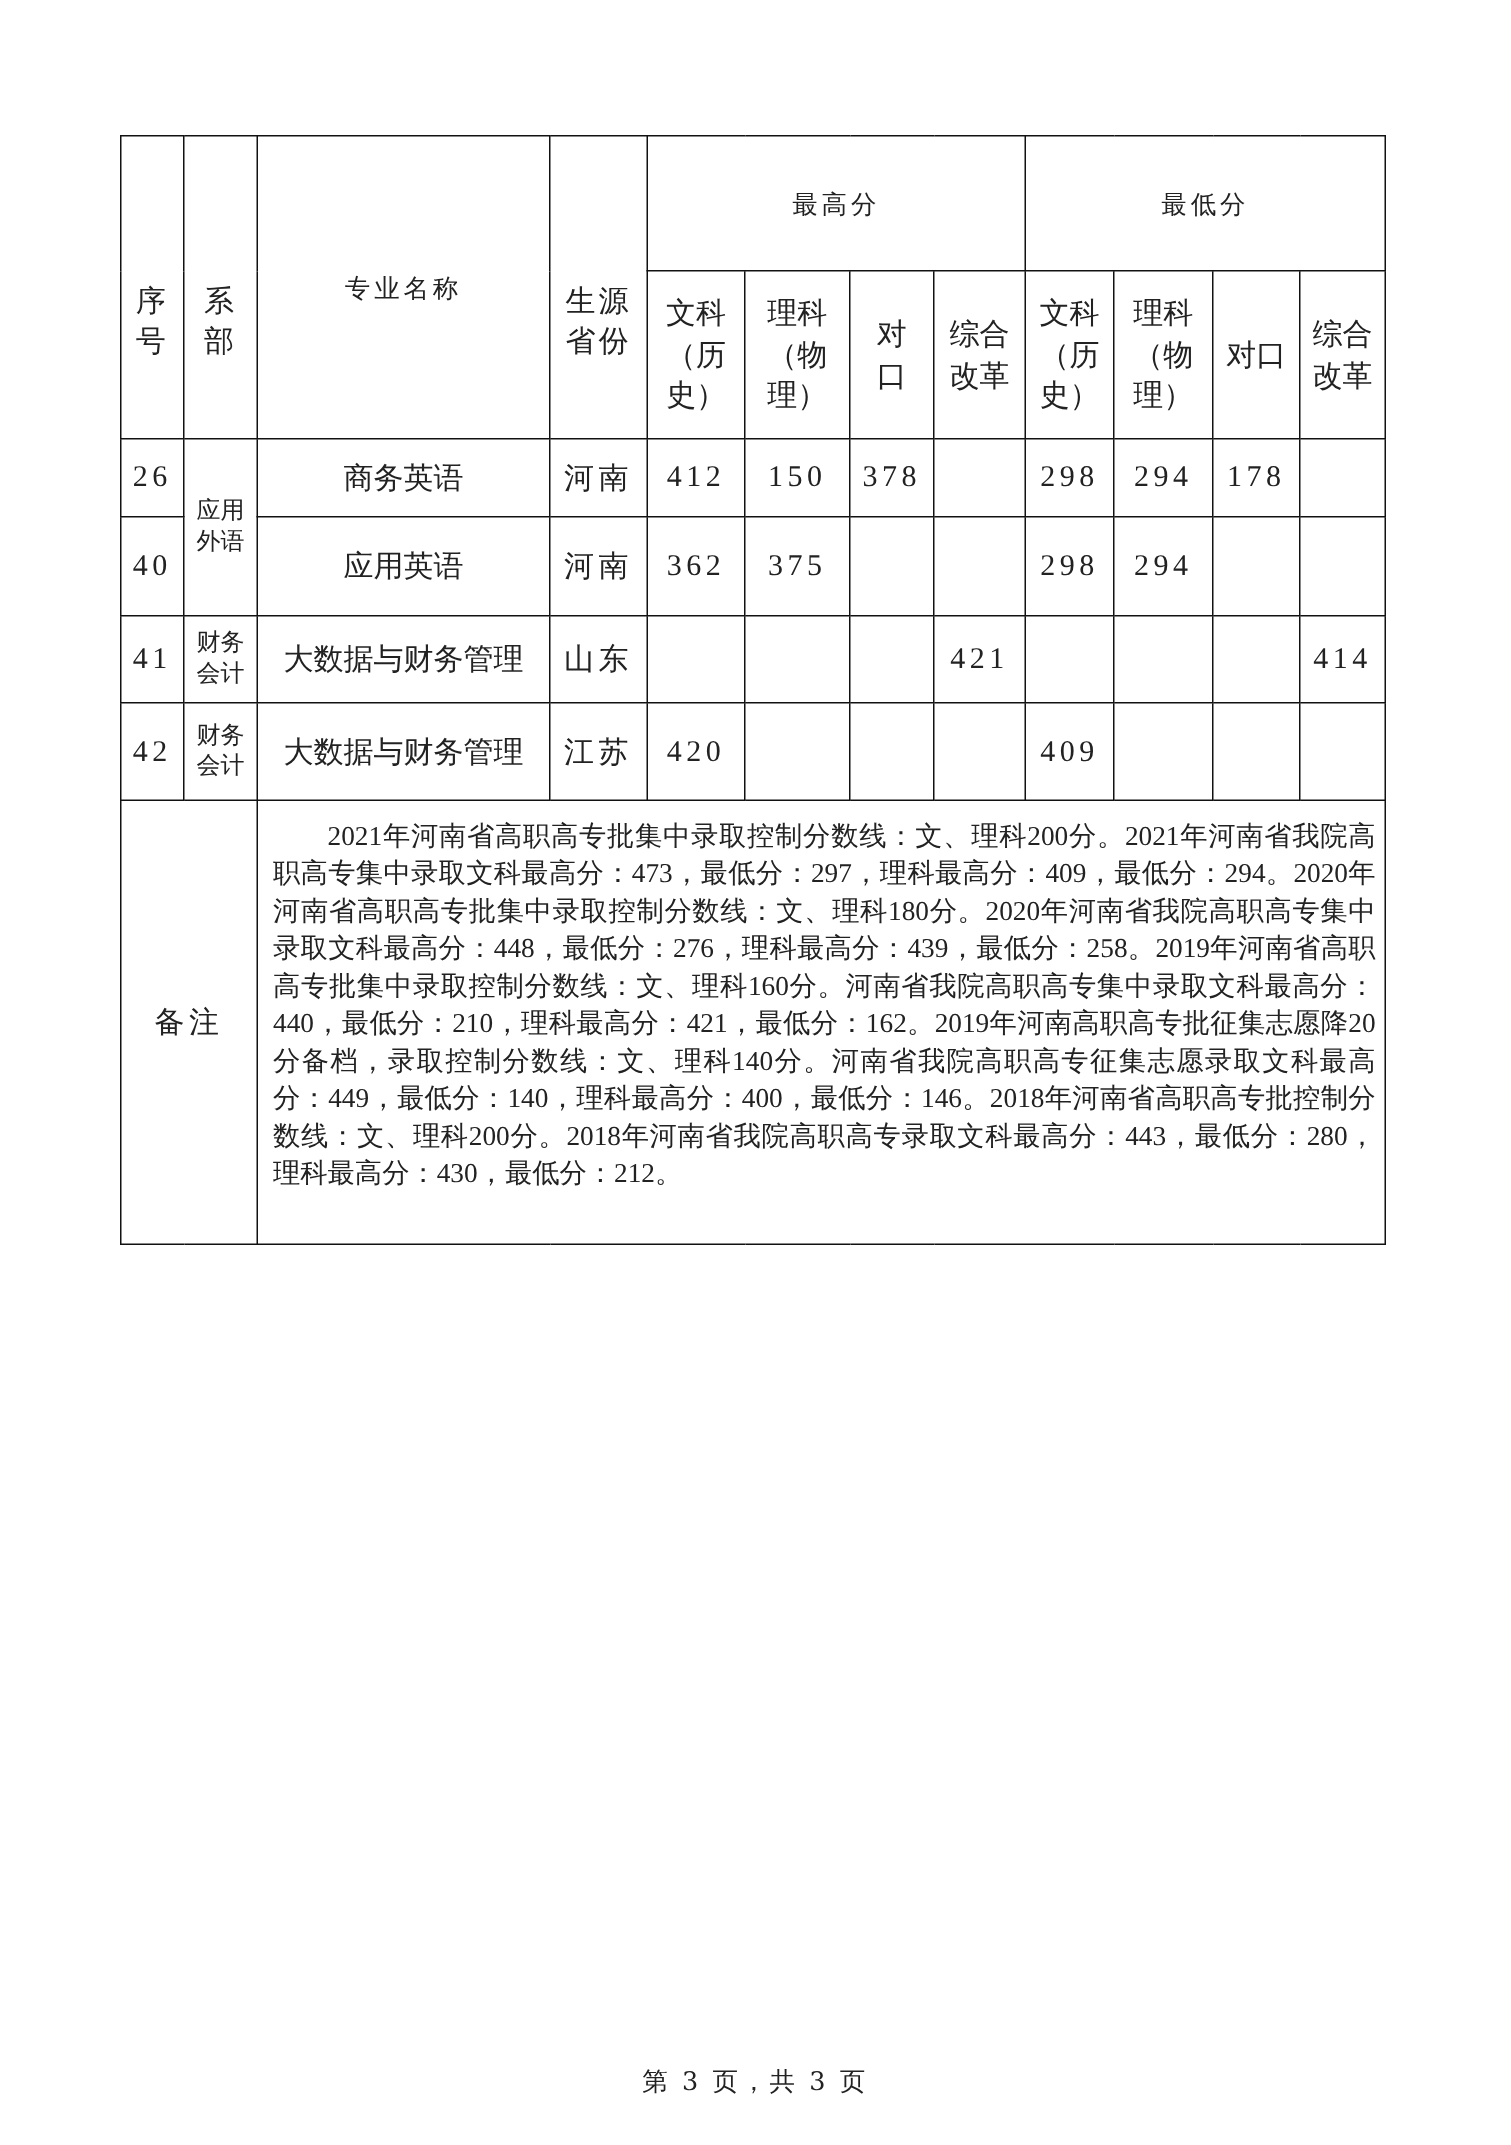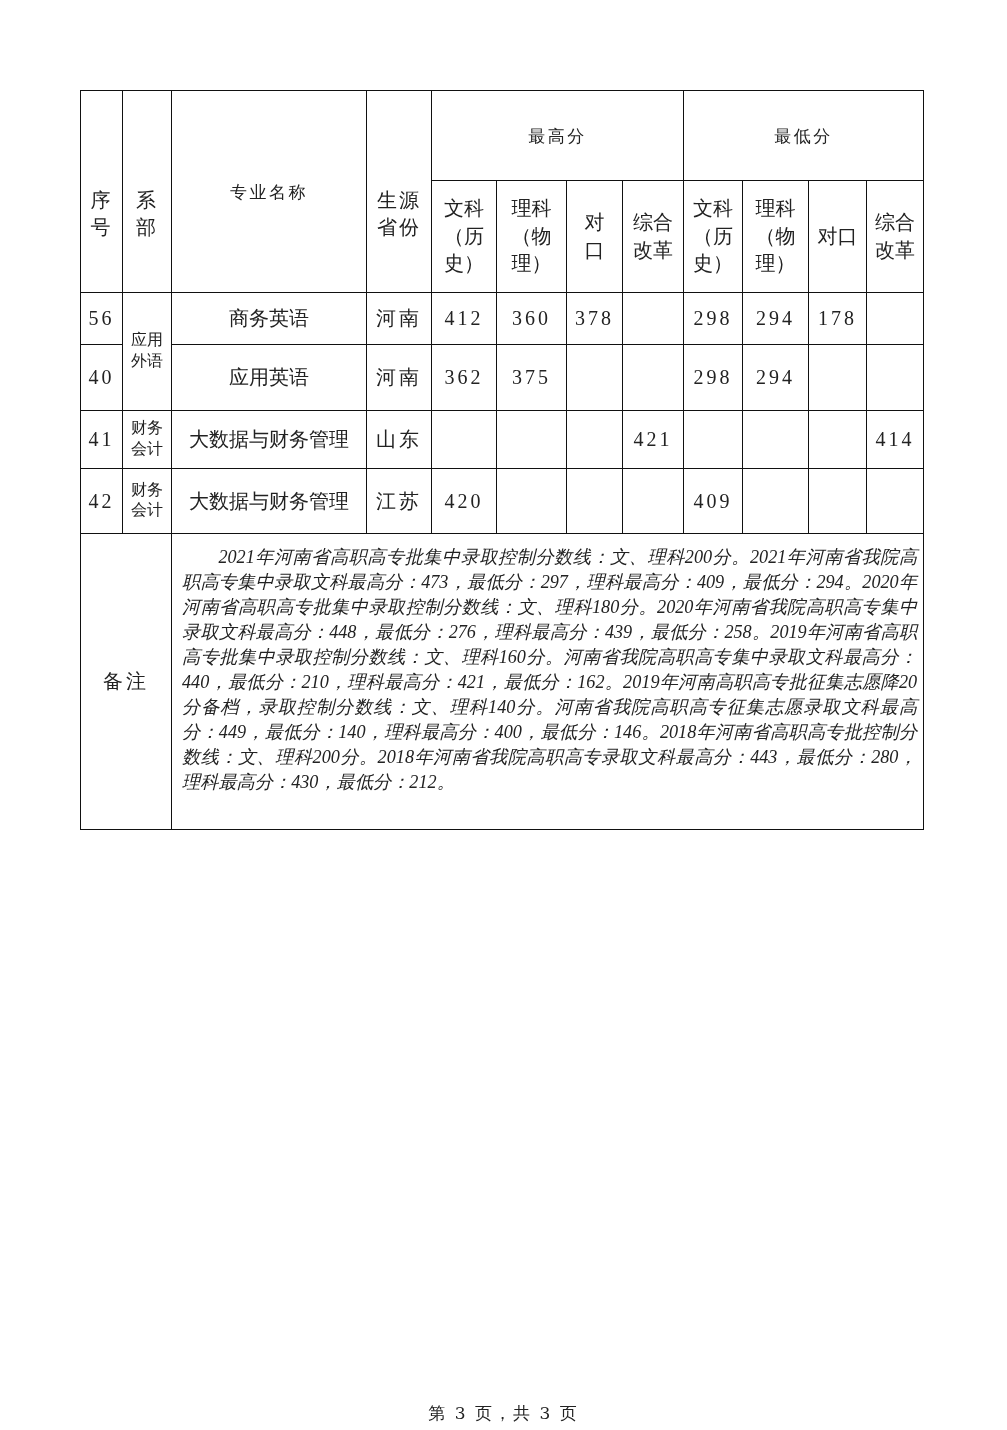--- a/index.html
+++ b/index.html
@@ -13,30 +13,30 @@
     table.grid td {
       border: 1.5px solid #111;
       text-align: center; vertical-align: middle;
       padding: 0; font-size: 20px; line-height: 1.35;
     }
     .vtext { display: inline-block; width: 2.2em; line-height: 1.35; word-break: break-all; letter-spacing: 0.1em; margin-top: 44px; }
     .hdr-big { font-size: 17px; letter-spacing: 0.15em; }
     .num { letter-spacing: 0.15em; font-family: "Liberation Serif", serif; font-size: 21px; }
     .sub { display: inline-block; width: 2.4em; word-break: break-all; line-height: 1.38; }
     .dept { font-size: 16px; display: inline-block; width: 2em; word-break: break-all; line-height: 1.3; }
-    .notes-cell { text-align: left !important; vertical-align: top !important; font-style: italic; }
+    .notes-cell { text-align: left !important; vertical-align: top !important; }
     .notes-text {
       display: block; padding: 11px 6px 8px 10px;
       font-family: "Liberation Serif", "DejaVu Serif", serif;
       font-size: 18.2px; line-height: 25px; text-indent: 2em;
       text-align: justify;
     }
     .footer {
       position: absolute; top: 1376px; left: 0; width: 1007px; text-align: center;
-      font-size: 17px; letter-spacing: 0.12em; font-family: "DejaVu Serif", serif; margin-top: 26px;
+      font-size: 17px; letter-spacing: 0.12em; font-family: "DejaVu Serif", serif;
     }
   </style>
 </head>
 <body>
 
 <div class="page">
   <table class="grid">
     <colgroup>
       <col style="width:42px">
       <col style="width:49px">
@@ -65,26 +65,26 @@
       <td><span class="sub">理科（物理）</span></td>
       <td><span class="sub" style="width:1.1em">对口</span></td>
       <td><span class="sub">综合改革</span></td>
       <td><span class="sub">文科（历史）</span></td>
       <td><span class="sub">理科（物理）</span></td>
       <td><span>对口</span></td>
       <td><span class="sub">综合改革</span></td>
     </tr>
 
     <tr style="height:52px">
-      <td class="num">56</td>
+      <td class="num">26</td>
       <td rowspan="2"><span class="dept">应用外语</span></td>
       <td>商务英语</td>
       <td style="letter-spacing:0.15em">河南</td>
       <td class="num">412</td>
-      <td class="num">360</td>
+      <td class="num">150</td>
       <td class="num">378</td>
       <td class="num"></td>
       <td class="num">298</td>
       <td class="num">294</td>
       <td class="num">178</td>
       <td class="num"></td>
     </tr>
     <tr style="height:66px">
       <td class="num">40</td>
       <td>应用英语</td>

